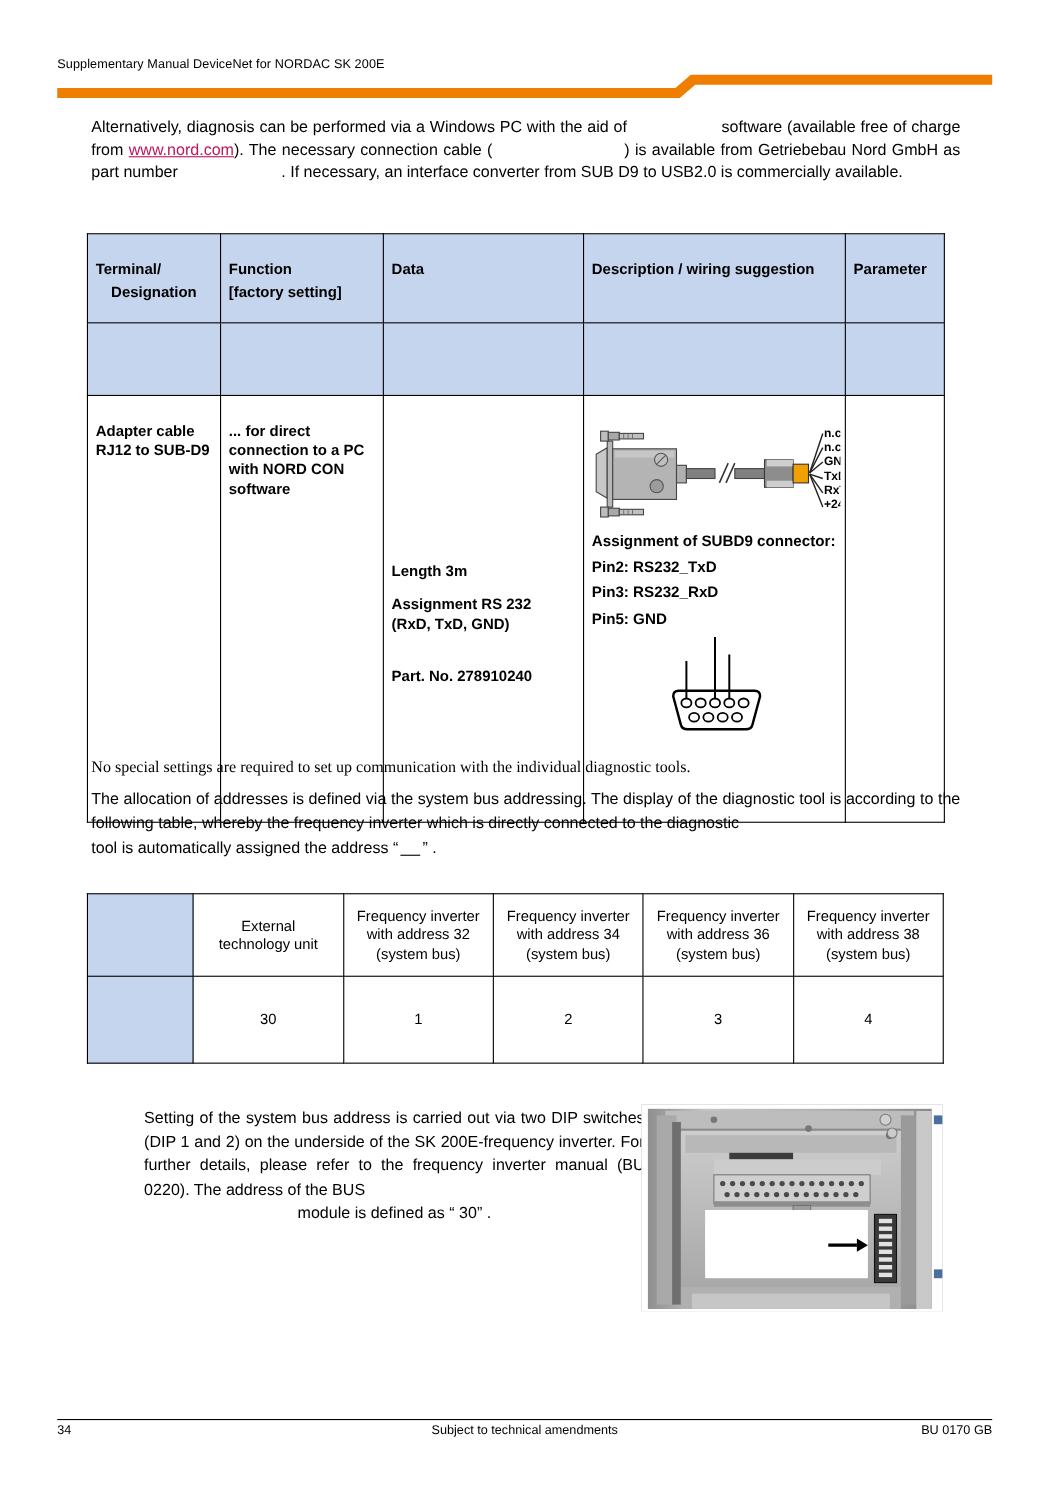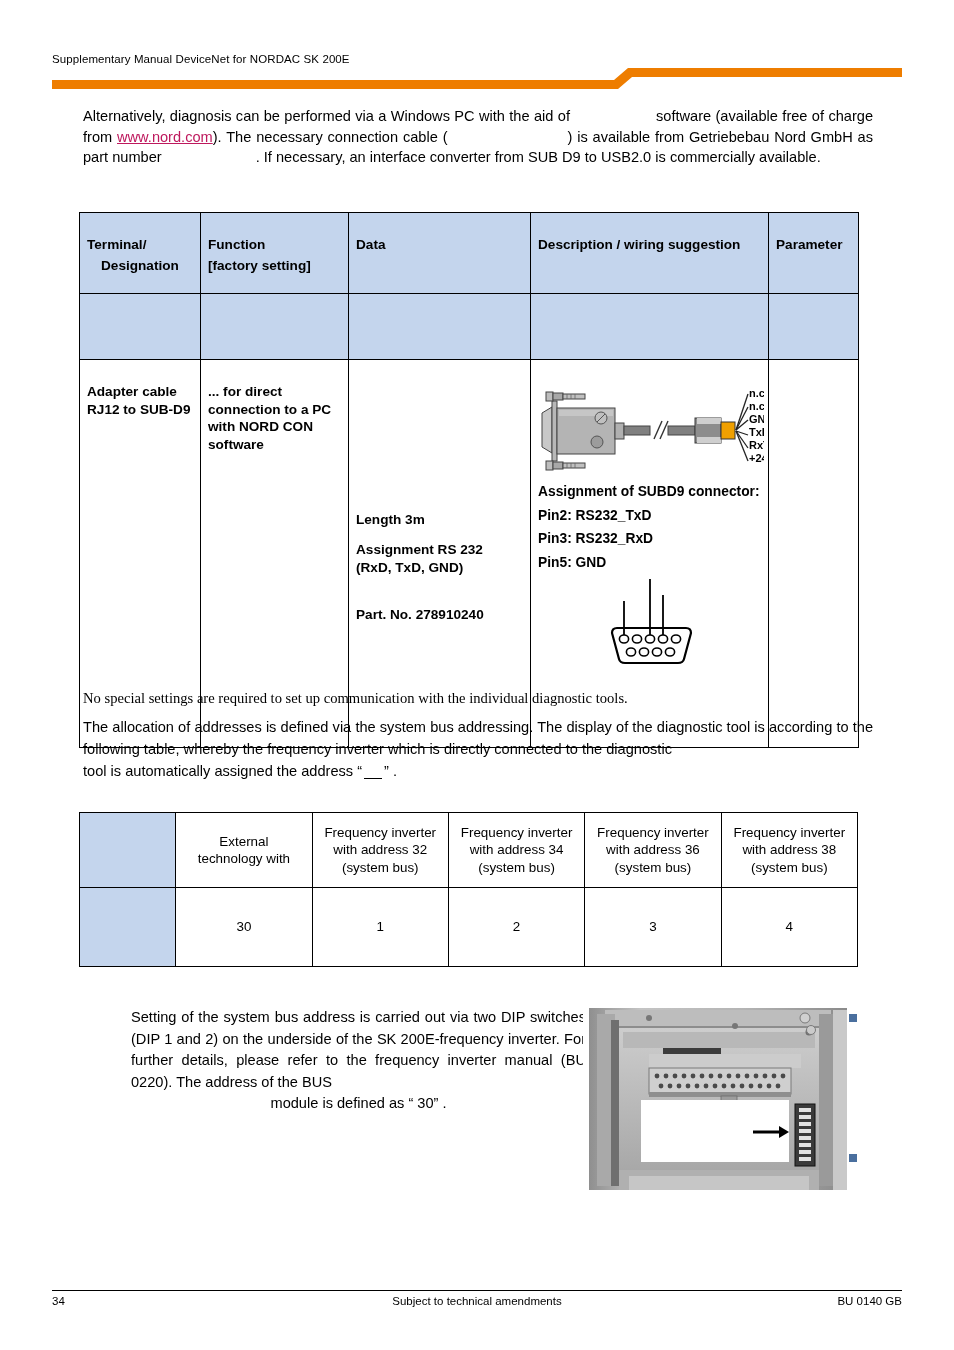--- a/index.html
+++ b/index.html
@@ -419,21 +419,21 @@
       <col class="ac-inv">
       <col class="ac-inv">
       <col class="ac-inv">
       <col class="ac-inv">
   </colgroup>
   <tbody>
     <tr class="hrow">
       <td class="blue-col"></td>
       <td>
         <div>External</div>
-        <div>technology with</div>
+        <div>technology unit</div>
       </td>
       <td>
         <div>Frequency inverter</div>
         <div>with address 32</div>
         <div>(system bus)</div>
       </td>
       <td>
         <div>Frequency inverter</div>
         <div>with address 34</div>
         <div>(system bus)</div>
@@ -563,13 +563,13 @@
     <rect x="46" y="172" width="180" height="14" fill="#c6c6c6"></rect>
 
     <rect x="266" y="10" width="8" height="8" fill="#4a6f9e"></rect>
     <rect x="266" y="150" width="8" height="8" fill="#4a6f9e"></rect>
   </svg>
 </div>
 
 <div class="footer-rule"></div>
 <div class="footer-left">34</div>
 <div class="footer-center">Subject to technical amendments</div>
-<div class="footer-right">BU 0140 GB</div>
+<div class="footer-right">BU 0170 GB</div>
 
 </body></html>

